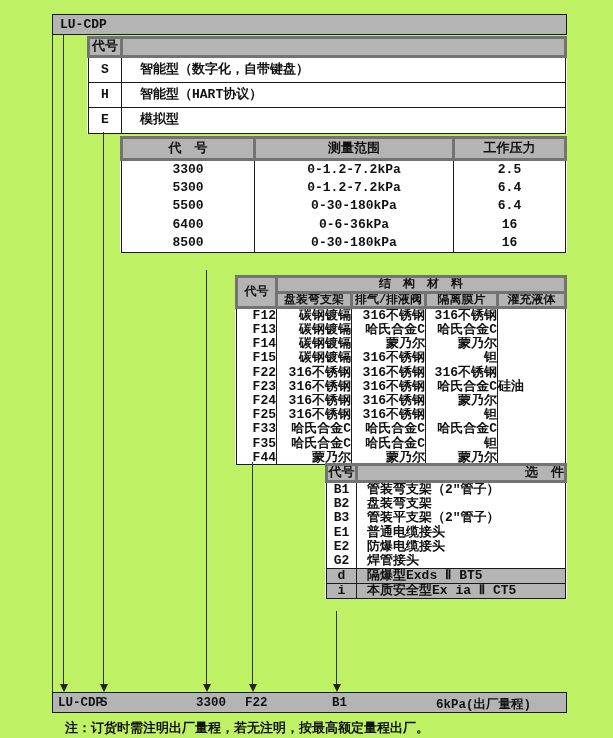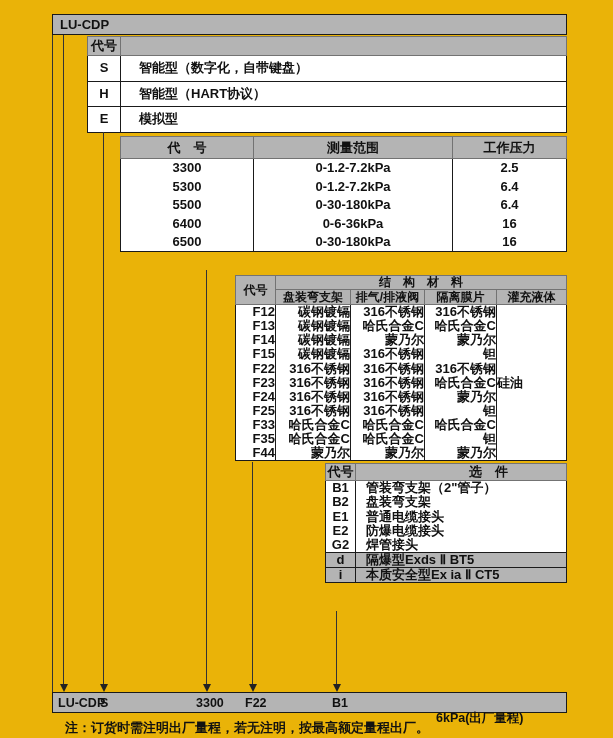--- a/index.html
+++ b/index.html
@@ -1,31 +1,31 @@
 <!DOCTYPE html>
 <html><head>
 <meta charset="utf-8">
 <style>
   html,body{margin:0;padding:0;background:#fff;}
   .canvas{
-    position:relative;width:613px;height:738px;background:#eab308;
-    font-family:Liberation Sans, sans-serif;
+    position:relative;width:613px;height:738px;background:#bef264;
+    font-family:Liberation Mono, monospace;
     font-weight:bold;color:#111;overflow:hidden;
   }
   
   .topbar{
     position:absolute;left:52px;top:14px;width:515px;height:21px;
     background:#b4b4b4;border:1.5px solid #1a1a1a;box-sizing:border-box;
     display:flex;align-items:center;padding-left:7px;font-size:13px;
   }
   
   table.t{border-collapse:collapse;position:absolute;table-layout:fixed;
     background:#fff;font-size:13px;}
   table.t th,table.t td{padding:0;line-height:1.05;overflow:hidden;white-space:nowrap;}
-  table.t th{background:#b4b4b4;border:1px solid #737373;font-weight:bold;}
+  table.t th{background:#b4b4b4;border:3px solid #737373;font-weight:bold;}
   table.t{border:1.5px solid #1a1a1a;}
   
   .t1{left:87px;top:36px;width:480px;}
   .t1 thead tr{height:19px;}
   .t1 tbody tr{height:25.5px;}
   .t1 td{border:1px solid #1a1a1a;}
   .t1 td.col0{text-align:center;}
   .t1 td.col1{text-align:left;padding-left:18px;}
   
   .t2{left:120px;top:136px;width:447px;}
@@ -43,21 +43,21 @@
   .t3 th{font-size:12px;}
   .t3 td.span-cell{vertical-align:middle;text-align:left;font-size:13px;}
   
   .t4{left:325px;top:463px;width:242px;font-size:12.5px;}
   .t4 thead tr{height:17px;}
   .t4 tbody.opts tr{height:14.4px;}
   .t4 td{border-left:1px solid #1a1a1a;border-right:1px solid #1a1a1a;
          border-top:0;border-bottom:0;}
   .t4 td.col0{text-align:center;}
   .t4 td.col1{text-align:left;padding-left:10px;}
-  .t4 th.sel{text-align:center;padding-left:55px;}
+  .t4 th.sel{text-align:right;padding-left:55px;}
   .t4 tbody.special tr{height:15px;}
   .t4 tbody.special td{background:#b4b4b4;border:1px solid #1a1a1a;}
   
   .vline{position:absolute;width:0;border-left:1px solid #333;}
   .vl1{left:52px;top:35px;height:657px;}
   .vl2{left:63px;top:35px;height:649px;}
   .vl3{left:103px;top:132px;height:552px;}
   .vl4{left:206px;top:270px;height:414px;}
   .vl5{left:252px;top:462px;height:222px;}
   .vl6{left:336px;top:611px;height:73px;}
@@ -67,21 +67,21 @@
   .ar2{left:59.5px;} .ar3{left:99.5px;} .ar4{left:202.5px;}
   .ar5{left:248.5px;} .ar6{left:332.5px;}
   
   .bottombar{
     position:absolute;left:52px;top:692px;width:515px;height:21px;
     background:#b4b4b4;border:1.5px solid #1a1a1a;box-sizing:border-box;
     font-size:12.5px;
   }
   .bottombar span{position:absolute;top:2.5px;}
   .ex0{left:5px;} .ex1{left:47px;} .ex2{left:143px;}
-  .ex3{left:192px;} .ex4{left:279px;} .ex5{left:383px;margin-top:14px;}
+  .ex3{left:192px;} .ex4{left:279px;} .ex5{left:383px;}
   
   .note{position:absolute;left:65px;top:719px;font-size:13px;}
 </style>
 </head>
 <body>
 
 <div class="canvas">
 
   <div class="topbar">
     <span>LU-CDP</span>
@@ -142,21 +142,21 @@
           <td class="col0">5500</td>
           <td class="col1">0-30-180kPa</td>
           <td class="col2">6.4</td>
         </tr>
         <tr>
           <td class="col0">6400</td>
           <td class="col1">0-6-36kPa</td>
           <td class="col2">16</td>
         </tr>
         <tr>
-          <td class="col0">6500</td>
+          <td class="col0">8500</td>
           <td class="col1">0-30-180kPa</td>
           <td class="col2">16</td>
         </tr>
       </tbody>
   </table>
 
   <table class="t t3">
     <colgroup>
         <col style="width:40px">
         <col style="width:75px">
@@ -261,20 +261,24 @@
     <tbody class="opts">
         <tr>
           <td class="col0">B1</td>
           <td class="col1">管装弯支架（2"管子）</td>
         </tr>
         <tr>
           <td class="col0">B2</td>
           <td class="col1">盘装弯支架</td>
         </tr>
         <tr>
+          <td class="col0">B3</td>
+          <td class="col1">管装平支架（2"管子）</td>
+        </tr>
+        <tr>
           <td class="col0">E1</td>
           <td class="col1">普通电缆接头</td>
         </tr>
         <tr>
           <td class="col0">E2</td>
           <td class="col1">防爆电缆接头</td>
         </tr>
         <tr>
           <td class="col0">G2</td>
           <td class="col1">焊管接头</td>

